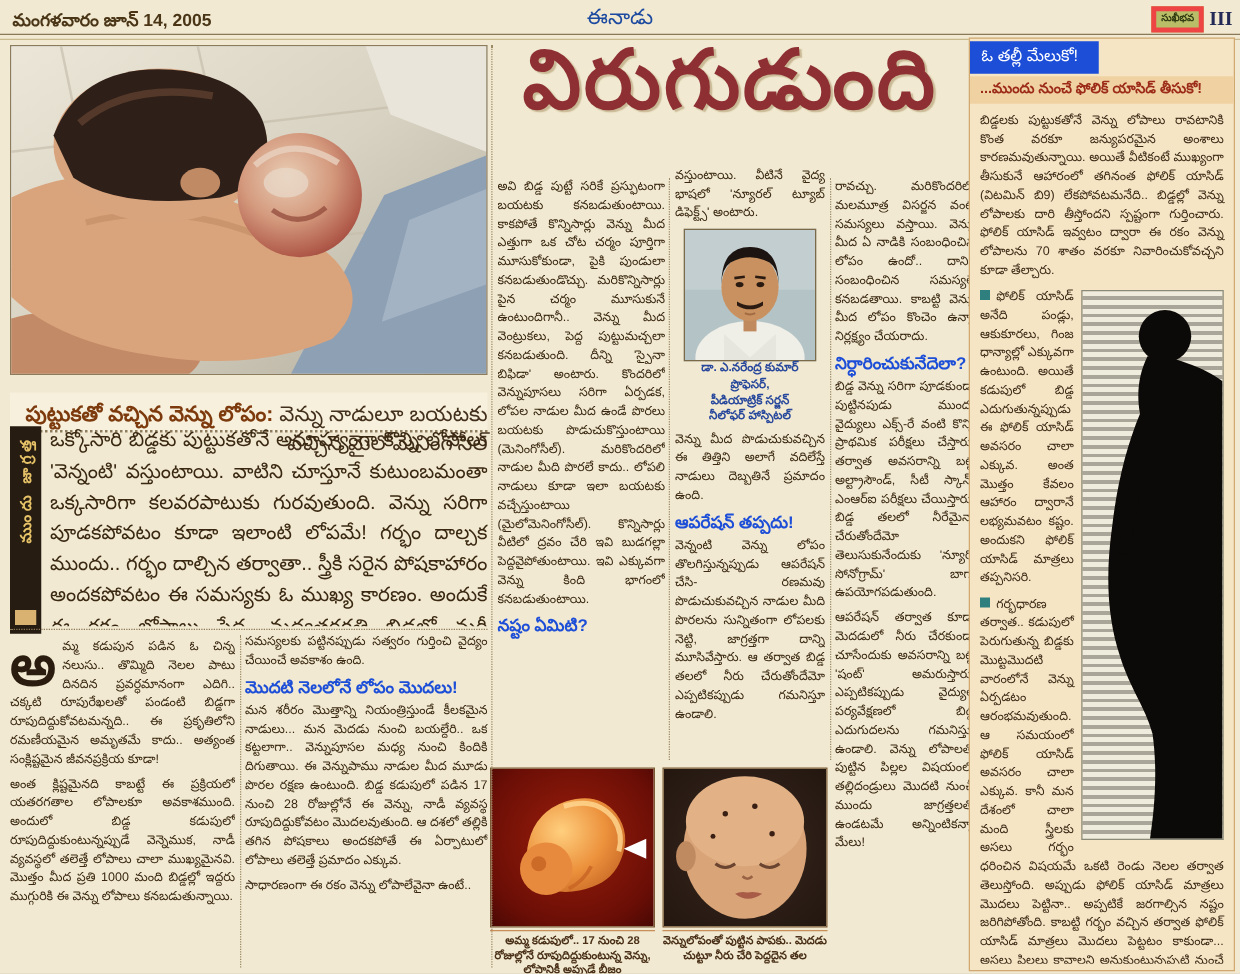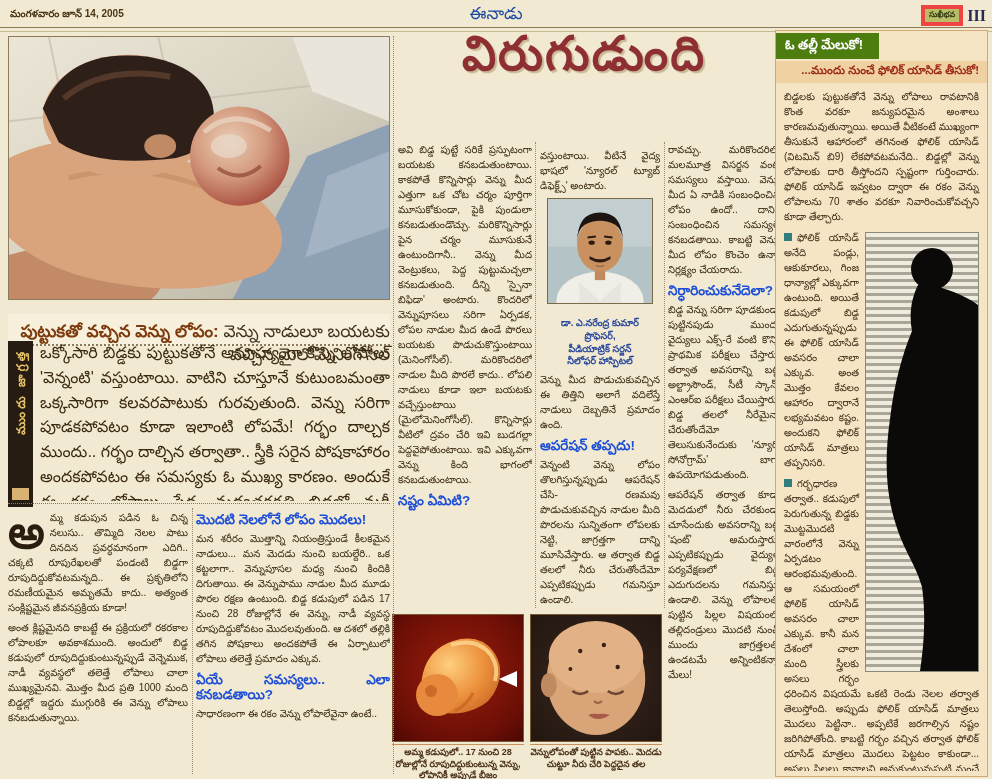--- a/index.html
+++ b/index.html
@@ -1,74 +1,74 @@
 <!DOCTYPE html>
 <html><head>
 <meta charset="utf-8">
 <style>
   html,body{margin:0;padding:0;background:#d8d0b8;}
   .page{position:relative;width:992px;height:779px;background:#f1e9d1;overflow:hidden;
         font-family:"Liberation Sans",sans-serif;color:#35240f;}
   
   .masthead{position:absolute;top:0;left:0;right:0;height:28px;}
-  .m-date{position:absolute;left:10px;top:8px;font-size:10px;font-weight:bold;color:#4a3517;}
+  .m-date{position:absolute;left:10px;top:8px;font-size:14px;font-weight:bold;color:#4a3517;}
   .m-paper{position:absolute;left:0;right:0;top:4px;text-align:center;font-size:17px;font-weight:normal;color:#1c4aa0;}
   .m-right{position:absolute;right:6px;top:5px;display:flex;gap:4px;align-items:center;}
   .m-badge{background:#b9bd68;border:4px solid #ef4444;color:#2f3a10;font-size:8px;padding:1px 4px;font-weight:bold;}
   .m-pageno{font-family:"Liberation Serif",serif;font-size:16px;font-weight:bold;color:#232a56;}
   .m-rule{position:absolute;top:27px;left:0;right:0;height:3px;border-top:1px solid #8a7a5a;border-bottom:1px solid #c9b98f;}
   
   .photo-main{position:absolute;left:8px;top:36px;width:382px;height:264px;border:1px solid #8d7c5c;box-sizing:border-box;background:#ddd;}
   .photo-main svg{display:block;width:100%;height:100%;}
   .photo-main-caption{position:absolute;left:8px;top:314px;width:382px;height:32px;background:#f7f0dc;
        border-bottom:2px dotted #8d7c5c;text-align:right;font-size:17px;padding-top:8px;box-sizing:border-box;}
   .cap-label{font-weight:bold;color:#7c3a0d;}
   .cap-text{color:#43301c;}
   
   .headline{position:absolute;left:396px;top:30px;width:376px;height:110px;text-align:center;}
   .kicker{font-size:27px;font-weight:bold;color:#2a3f9e;letter-spacing:1px;text-shadow:1px 1px 0 #d3cab0;}
-  .head-main{font-size:48px;font-weight:bold;color:#8e2f34;line-height:1.02;letter-spacing:2px;text-shadow:2px 2px 1px #c9b894;}
+  .head-main{font-size:66px;font-weight:bold;color:#8e2f34;line-height:1.02;letter-spacing:2px;text-shadow:2px 2px 1px #c9b894;}
   
   .bodytxt{font-size:10px;line-height:1.5;text-align:justify;color:#3a2812;overflow:hidden;}
   .subhead{color:#1d4ed8;font-weight:bold;font-size:13.5px;margin:6px 0 3px;line-height:1.15;}
   p{margin:0 0 5px 0;}
   
   .vbar{position:absolute;left:8px;top:341px;width:25px;height:166px;background:#271c11;}
   .vbar .vtxt{position:absolute;top:8px;left:5px;writing-mode:vertical-rl;transform:rotate(180deg);
        color:#e6c268;font-size:12px;font-weight:bold;letter-spacing:3px;}
   .vbar-accent{position:absolute;left:12px;top:488px;width:17px;height:12px;background:#d9b272;}
   .intro{position:absolute;left:40px;top:341px;width:350px;height:160px;font-size:16px;line-height:1.55;}
   .divider-h{position:absolute;left:8px;top:503px;width:382px;border-top:1px dotted #8a7a5a;}
   .colA{position:absolute;left:8px;top:510px;width:180px;height:264px;}
   .dropcap{float:left;font-size:46px;line-height:.85;font-weight:bold;color:#2a1c0e;margin:3px 5px 0 0;}
   .colB{position:absolute;left:196px;top:506px;width:194px;height:270px;}
   
   .colC{position:absolute;left:398px;top:142px;width:134px;height:468px;}
-  .colD{position:absolute;left:540px;top:148px;width:120px;height:468px;}
+  .colD{position:absolute;left:540px;top:133px;width:120px;height:468px;}
   .colE{position:absolute;left:668px;top:142px;width:112px;height:632px;}
   .vdiv{position:absolute;border-left:1px dotted #9a8a66;}
   
   .doc-fig{width:106px;margin:3px auto 4px auto;text-align:center;}
   .doc-fig .ph{width:104px;height:104px;border:1px solid #7a6a4a;background:#bcc;}
   .doc-fig svg{display:block;width:100%;height:100%;}
-  .doc-cap{font-size:9.5px;font-weight:bold;color:#27479c;line-height:1.35;margin-top:13px;}
+  .doc-cap{font-size:9.5px;font-weight:bold;color:#27479c;line-height:1.35;margin-top:0;}
   
   .bfig{position:absolute;width:132px;}
   .bfig .ph{width:100%;height:128px;border:1px solid #7a5a34;box-sizing:border-box;}
   .bfig svg{display:block;width:100%;height:100%;}
   .bfig .bcap{border-top:1px solid #c89058;margin-top:2px;padding-top:2px;font-size:9px;
        color:#4a3018;text-align:center;line-height:1.3;font-weight:bold;}
   .fig-fetus{left:392px;top:614px;}
   .fig-baby{left:530px;top:614px;}
   
   .sidebar{position:absolute;left:775px;top:30px;width:213px;height:747px;background:#f5e5c5;
        border:1px solid #d0a870;box-sizing:border-box;overflow:hidden;}
-  .sb-title{display:inline-block;background:#4d7c0f;color:#fff;font-weight:bold;font-size:13px;
+  .sb-title{display:inline-block;background:#1d4ed8;color:#fff;font-weight:normal;font-size:13px;
        padding:4px 16px 4px 9px;margin-top:2px;}
-  .sb-sub{background:#f0d2a2;color:#9c2a18;font-weight:bold;font-size:11.5px;text-align:right;
+  .sb-sub{background:#f0d2a2;color:#9c2a18;font-weight:bold;font-size:11.5px;
        padding:3px 8px;margin-top:2px;}
   .sb-body{padding:6px 8px;font-size:10px;line-height:1.5;text-align:justify;color:#3c2a16;height:676px;overflow:hidden;}
   .sb-fig{float:right;width:112px;height:438px;margin:2px 0 4px 6px;border:1px solid #8a8a7a;
        background:repeating-linear-gradient(180deg,#efebdd 0 4px,#a9a598 4px 7px);}
   .sb-fig svg{display:block;width:100%;height:100%;}
   .sq{display:inline-block;width:8px;height:8px;background:#2e7f7e;margin-right:5px;}
   .sb-body p{margin:0 0 6px 0;}
 </style>
 </head>
 <body>
@@ -128,27 +128,27 @@
 
   <div class="vbar">
     <span class="vtxt">ముందు జాగ్రత్త</span>
   </div>
   <div class="vbar-accent"></div>
   <div class="intro bodytxt">ఒక్కోసారి బిడ్డకు పుట్టుకతోనే అనూహ్యంగా కొన్ని లోపాలు 'వెన్నంటి' వస్తుంటాయి. వాటిని చూస్తూనే కుటుంబమంతా ఒక్కసారిగా కలవరపాటుకు గురవుతుంది. వెన్ను సరిగా పూడకపోవటం కూడా ఇలాంటి లోపమే! గర్భం దాల్చక ముందు.. గర్భం దాల్చిన తర్వాతా.. స్త్రీకి సరైన పోషకాహారం అందకపోవటం ఈ సమస్యకు ఓ ముఖ్య కారణం. అందుకే ఈ రకం లోపాలు పేద, మధ్యతరగతి బిడ్డల్లో మరీ ఎక్కువగా కనబడుతున్నాయి. పిల్లలు కావాలని అనుకుంటున్నప్పటి నుంచే స్త్రీలు తీసుకునే జాగ్రత్తల ద్వారా బిడ్డలకు ఇటువంటి తీవ్ర లోపాలు రాకుండా చూసుకోవచ్చు! ప్రతి ఒక్కరూ తప్పనిసరిగా తెలుసుకోవాల్సిన ఈ అంశాలను.. సమగ్రంగా మీ ముందుకు తెచ్చేదే ఈ వారం సుఖీభవ!</div>
   <div class="divider-h"></div>
 
   <div class="colA bodytxt">
     <p><span class="dropcap">అ</span><span>మ్మ కడుపున పడిన ఓ చిన్న నలుసు.. తొమ్మిది నెలల పాటు దినదిన ప్రవర్ధమానంగా ఎదిగి.. చక్కటి రూపురేఖలతో పండంటి బిడ్డగా రూపుదిద్దుకోవటమన్నది.. ఈ ప్రకృతిలోని రమణీయమైన అమృతమే కాదు.. అత్యంత సంక్లిష్టమైన జీవనప్రక్రియ కూడా!</span></p>
-    <p>అంత క్లిష్టమైనది కాబట్టే ఈ ప్రక్రియలో రకరకాల లోపాలకూ అవకాశముంది. అందులో బిడ్డ కడుపులో రూపుదిద్దుకుంటున్నప్పుడే వెన్నెముక, నాడీ వ్యవస్థలో తలెత్తే లోపాలు చాలా ముఖ్యమైనవి. మొత్తం మీద ప్రతి 1000 మంది బిడ్డల్లో ఇద్దరు ముగ్గురికి ఈ వెన్ను లోపాలు కనబడుతున్నాయి.</p>
+    <p>అంత క్లిష్టమైనది కాబట్టే ఈ ప్రక్రియలో యతరగతాల లోపాలకూ అవకాశముంది. అందులో బిడ్డ కడుపులో రూపుదిద్దుకుంటున్నప్పుడే వెన్నెముక, నాడీ వ్యవస్థలో తలెత్తే లోపాలు చాలా ముఖ్యమైనవి. మొత్తం మీద ప్రతి 1000 మంది బిడ్డల్లో ఇద్దరు ముగ్గురికి ఈ వెన్ను లోపాలు కనబడుతున్నాయి.</p>
   </div>
 
   <div class="colB bodytxt">
+    <p>సమస్యలకు పట్టినప్పుడు సత్వరం గుర్తించి వైద్యం చేయించే అవకాశం ఉంది.</p>
     <div class="subhead">మొదటి నెలలోనే లోపం మొదలు!</div>
     <p>మన శరీరం మొత్తాన్ని నియంత్రిస్తుండే కీలకమైన నాడులు... మన మెదడు నుంచి బయల్దేరి.. ఒక కట్టలాగా.. వెన్నుపూసల మధ్య నుంచి కిందికి దిగుతాయి. ఈ వెన్నుపాము నాడుల మీద మూడు పొరల రక్షణ ఉంటుంది. బిడ్డ కడుపులో పడిన 17 నుంచి 28 రోజుల్లోనే ఈ వెన్ను, నాడీ వ్యవస్థ రూపుదిద్దుకోవటం మొదలవుతుంది. ఆ దశలో తల్లికి తగిన పోషకాలు అందకపోతే ఈ ఏర్పాటులో లోపాలు తలెత్తే ప్రమాదం ఎక్కువ.</p>
-    <div class="subhead">ఏయే సమస్యలు.. ఎలా కనబడతాయి?</div>
     <p>సాధారణంగా ఈ రకం వెన్ను లోపాలేవైనా ఉంటే..</p>
   </div>
 
   <div class="colC bodytxt">
     <p>అవి బిడ్డ పుట్టే సరికే ప్రస్ఫుటంగా బయటకు కనబడుతుంటాయి. కాకపోతే కొన్నిసార్లు వెన్ను మీద ఎత్తుగా ఒక చోట చర్మం పూర్తిగా మూసుకోకుండా, పైకి పుండులా కనబడుతుండొచ్చు. మరికొన్నిసార్లు పైన చర్మం మూసుకునే ఉంటుందిగానీ.. వెన్ను మీద వెంట్రుకలు, పెద్ద పుట్టుమచ్చలా కనబడుతుంది. దీన్ని 'స్పైనా బిఫిడా' అంటారు. కొందరిలో వెన్నుపూసలు సరిగా ఏర్పడక, లోపల నాడుల మీద ఉండే పొరలు బయటకు పొడుచుకొస్తుంటాయి (మెనింగోసీల్). మరికొందరిలో నాడుల మీది పొరలే కాదు.. లోపలి నాడులు కూడా ఇలా బయటకు వచ్చేస్తుంటాయి (మైలోమెనింగోసీల్). కొన్నిసార్లు వీటిలో ద్రవం చేరి ఇవి బుడగల్లా పెద్దవైపోతుంటాయి. ఇవి ఎక్కువగా వెన్ను కింది భాగంలో కనబడుతుంటాయి.</p>
     <div class="subhead">నష్టం ఏమిటి?</div>
   </div>
 
   <div class="colD bodytxt">
     <p>వస్తుంటాయి. వీటినే వైద్య భాషలో 'న్యూరల్ ట్యూబ్ డిఫెక్ట్స్' అంటారు.</p>

